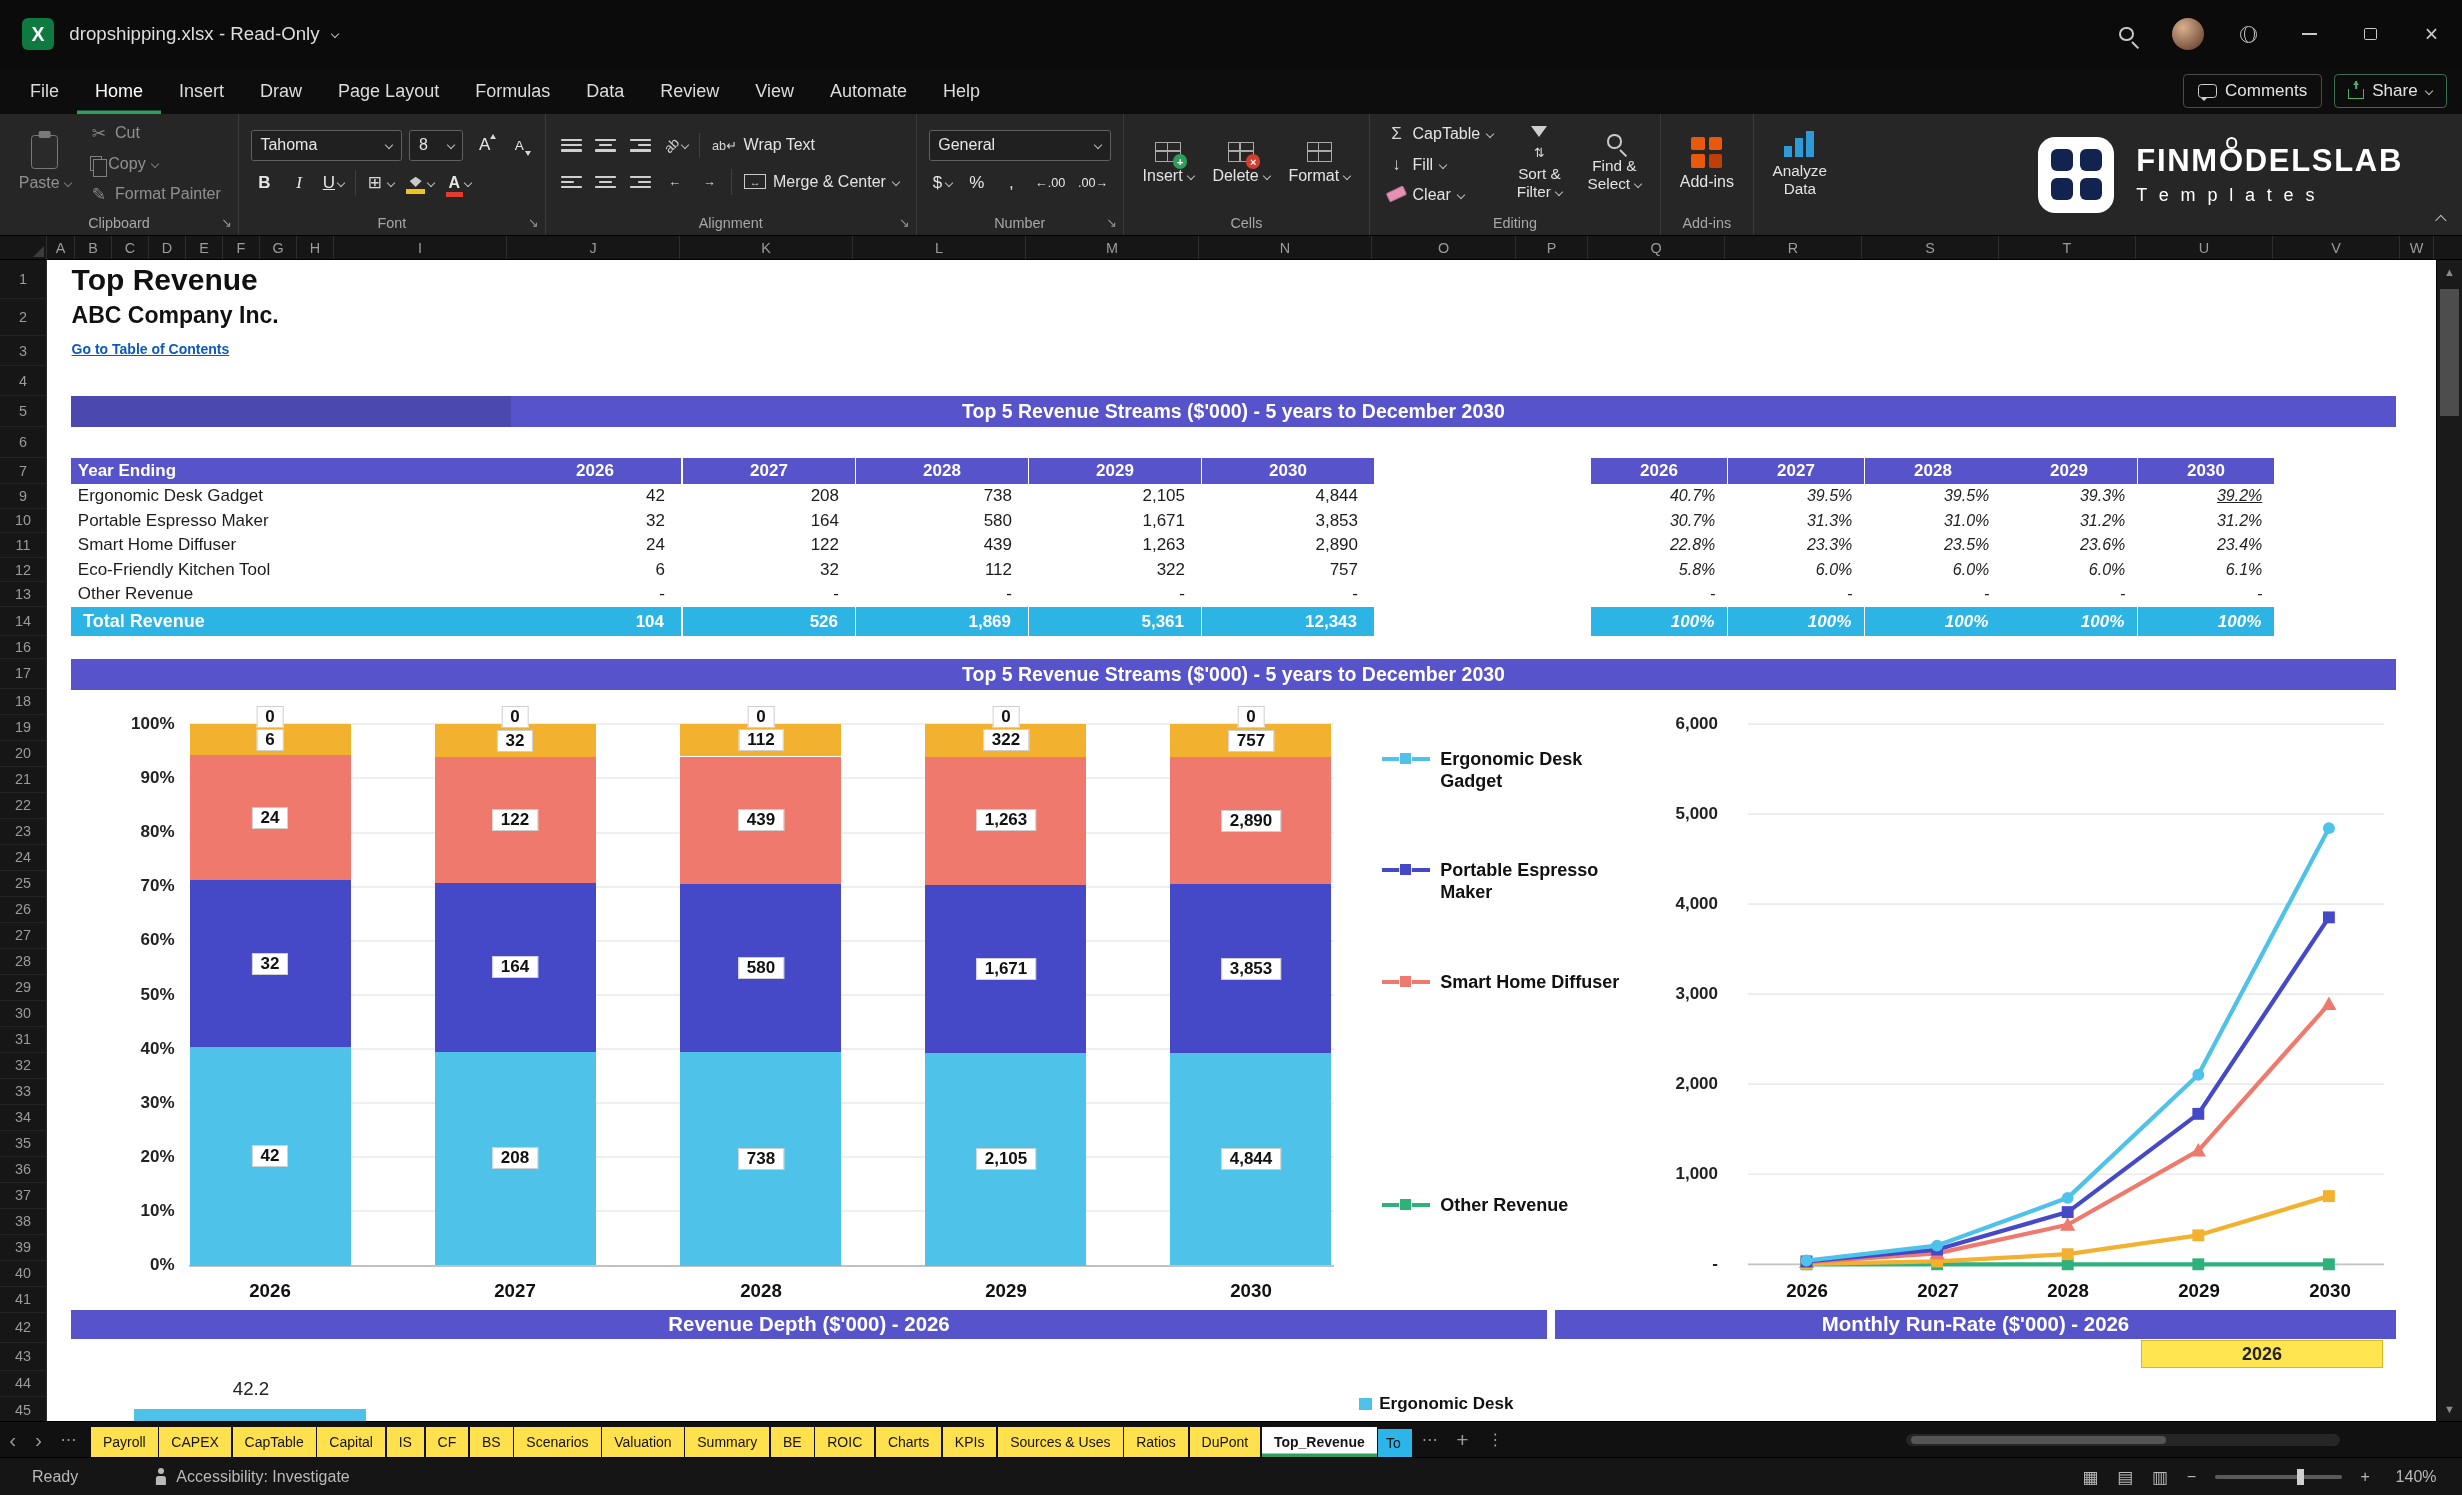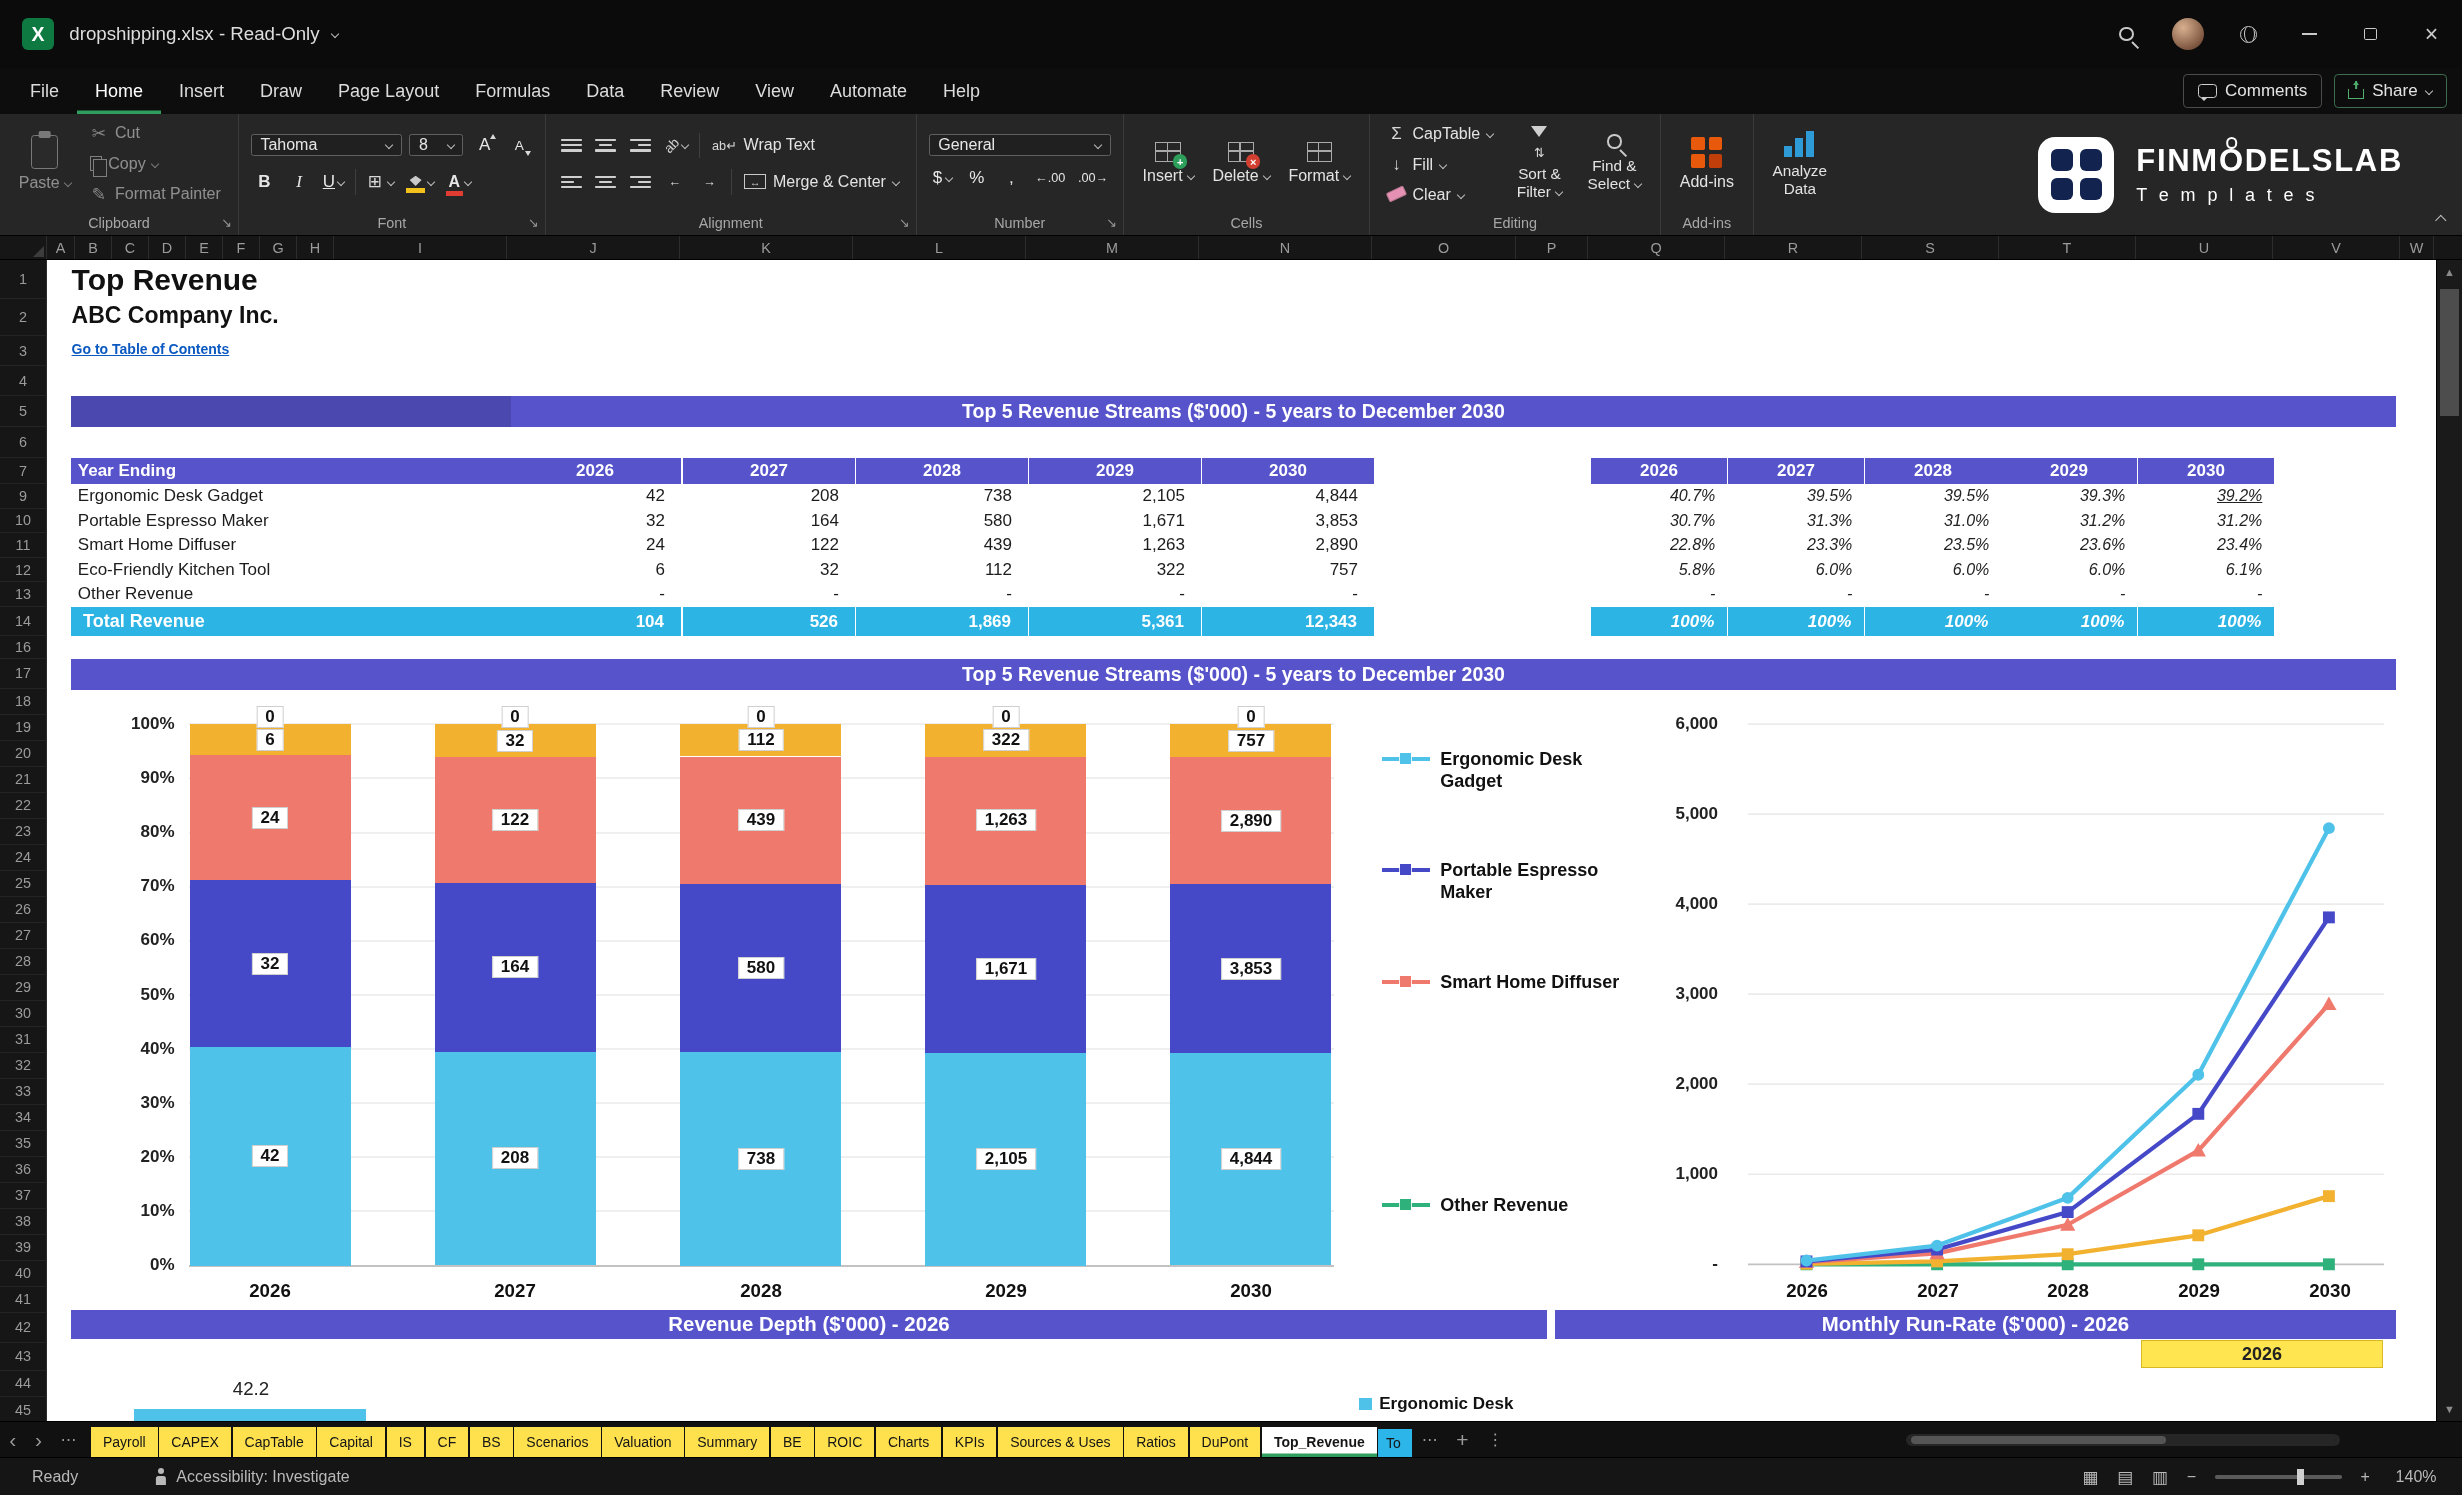--- a/index.html
+++ b/index.html
@@ -52,21 +52,21 @@
 .rbig{display:flex;flex-direction:column;align-items:center;justify-content:center;color:#e3e3e3;font-size:16px;padding:1.7px 6.8px;gap:5.1px;text-align:center;}
 .blab{display:flex;align-items:center;gap:5.1px;}
 .blab2{display:flex;flex-direction:column;align-items:center;font-size:15.3px;line-height:18px;}
 .blab2 .l2{display:flex;align-items:center;gap:5.1px;}
 .gly{font-size:17px;color:#d8d8d8;min-width:18.7px;text-align:center;flex:none;}
 .gly.sm{font-size:12.7px;}
 .paste-ico{width:27px;height:34px;border:1.7px solid #bdbdbd;border-radius:3.4px;position:relative;background:#2e2e2e;}
 .paste-ico:before{content:"";position:absolute;top:-5.1px;left:50%;transform:translateX(-50%);width:12.7px;height:6.8px;background:#bdbdbd;border-radius:1.7px;}
 .copy-ico{width:12px;height:15.3px;border:1.7px solid #c9c9c9;position:relative;background:#262626;flex:none;}
 .copy-ico:after{content:"";position:absolute;left:2.5px;top:2.5px;width:12px;height:15.3px;border:1.7px solid #c9c9c9;background:#262626;}
-.combo{background:#202020;border:0.8px solid #606060;color:#e6e6e6;font-size:16px;display:flex;align-items:center;padding:0 8.5px;height:22px;border-radius:2.5px;}
+.combo{background:#202020;border:0.8px solid #606060;color:#e6e6e6;font-size:16px;display:flex;align-items:center;padding:0 8.5px;height:31px;border-radius:2.5px;}
 .combo .chv{margin-left:auto;}
 .fbtn{min-width:27px;height:29px;display:flex;align-items:center;justify-content:center;color:#e6e6e6;font-size:17px;border-radius:3.4px;gap:3.4px;padding:0 2.5px;}
 .fbtn.b{font-weight:bold;}
 .fbtn.i{font-style:italic;font-family:"Liberation Serif",serif;}
 .fbtn.u{text-decoration:underline;}
 .fbtn.sm{font-size:12.7px;}
 .fbtn.rel{position:relative;}
 .tri{position:absolute;width:0;height:0;border-left:3.4px solid transparent;border-right:3.4px solid transparent;}
 .tri.up{border-bottom:5.1px solid #d9d9d9;top:3.4px;right:1.7px;}
 .tri.dn{border-top:5.1px solid #d9d9d9;bottom:3.4px;right:1.7px;}

